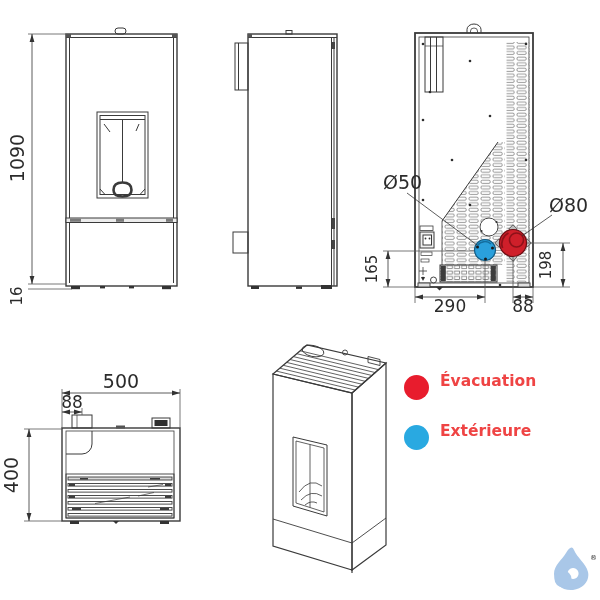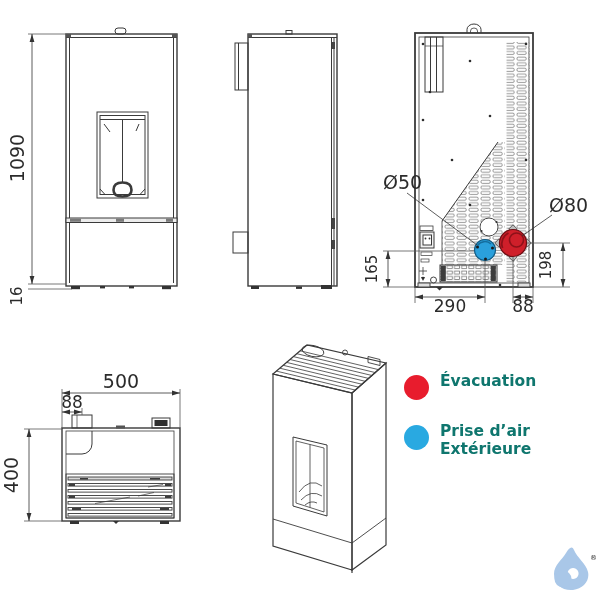--- a/index.html
+++ b/index.html
@@ -8,21 +8,21 @@
   svg text{font-family:"DejaVu Sans", sans-serif;fill:#2b2b2b;}
   .dim-lg{font-size:19px;}
   .dim-md{font-size:17px;}
   .dim-sm{font-size:15px;}
   .dia{font-size:19px;}
   .legend{position:absolute;left:404px;top:372px;width:190px;}
   .legend-item{display:flex;align-items:flex-start;margin-bottom:22px;}
   .legend-dot{width:25px;height:25px;border-radius:50%;flex:0 0 25px;margin-top:3px;}
   .dot-red{background:#e81c2d;}
   .dot-blue{background:#29a9e1;}
-  .legend-text{margin-left:11px;color:#0f766e;font-size:15.5px;font-weight:600;line-height:18px;}
+  .legend-text{margin-left:11px;color:#ef4444;font-size:15.5px;font-weight:600;line-height:18px;}
   .logo{position:absolute;left:548px;top:546px;width:48px;height:50px;}
 </style>
 </head>
 <body>
 
 <div id="canvas">
 
 <svg width="600" height="600" viewBox="0 0 600 600">
   <defs>
     <marker id="mA" markerWidth="11" markerHeight="8" refX="10" refY="4" orient="auto-start-reverse">
@@ -283,21 +283,20 @@
 <div class="legend">
   <div class="legend-item">
     <div class="legend-dot dot-red"></div>
     <div class="legend-text">
       <div>Évacuation</div>
     </div>
   </div>
   <div class="legend-item">
     <div class="legend-dot dot-blue"></div>
     <div class="legend-text">
-      <div>Prise d’air</div>
       <div>Extérieure</div>
     </div>
   </div>
 </div>
 
 
 <div class="logo">
   <svg width="48" height="50" viewBox="0 0 48 50">
     <path fill="#a9c7e8" fill-rule="evenodd" d="M26 4
       C 29 12 38 17 40 26

